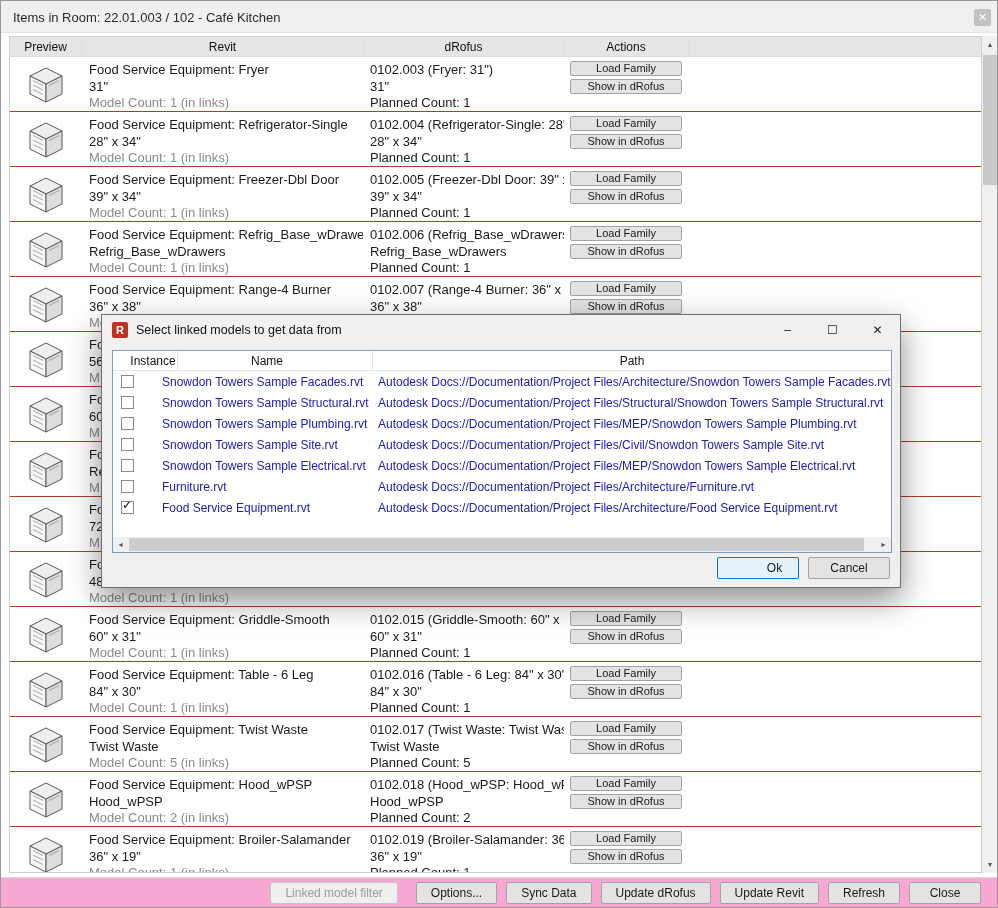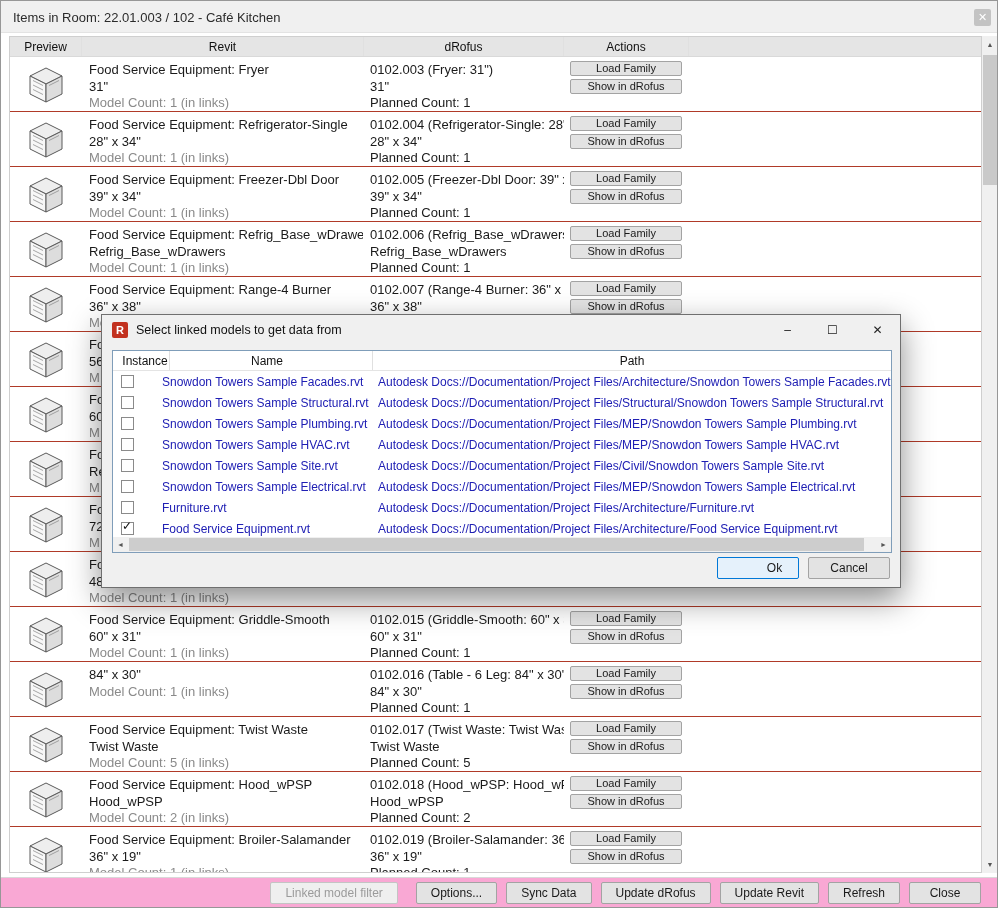--- a/index.html
+++ b/index.html
@@ -50,21 +50,21 @@
   .d-titlebar{position:absolute;left:0;top:0;width:100%;height:30px;background:#f0f0f0;}
   .d-icon{position:absolute;left:10px;top:7px;width:16px;height:16px;background:#c2311f;color:#fff;font-size:11px;font-weight:bold;
     display:flex;align-items:center;justify-content:center;border-radius:2px;}
   .d-title{position:absolute;left:34px;top:8px;font-size:12.5px;color:#111;white-space:nowrap;}
   .d-controls{position:absolute;right:0;top:0;height:30px;display:flex;}
   .d-ctrl{width:45px;height:30px;display:flex;align-items:center;justify-content:center;font-size:12px;color:#222;}
 
   .d-list{position:absolute;left:10px;top:35px;width:780px;height:203px;background:#fff;border:1px solid #7f9db9;overflow:hidden;}
   .d-head{position:absolute;left:0;top:0;width:100%;height:20px;border-bottom:1px solid #e4e4e4;background:#fff;font-size:12px;}
   .dh{position:absolute;top:0;height:19px;display:flex;align-items:center;justify-content:center;border-right:1px solid #e0e0e0;color:#111;}
-  .dh-instance{left:8px;width:49px;}
+  .dh-instance{left:16px;width:49px;}
   .dh-name{left:49px;width:211px;}
   .dh-path{left:260px;width:519px;}
   #model-rows{position:absolute;left:0;top:20px;width:100%;}
   .model-row{display:flex;align-items:center;height:21px;}
   .checkbox{position:relative;flex:0 0 13px;width:13px;height:13px;border:1px solid #8a8a8a;background:#fff;margin-left:8px;}
   .check{position:absolute;left:0;top:-4px;font-size:12px;color:#111;}
   .m-name{flex:0 0 210px;margin-left:28px;font-size:12px;color:var(--link_text);white-space:nowrap;overflow:hidden;}
   .m-path{flex:1;margin-left:6px;font-size:12px;color:var(--link_text);white-space:nowrap;overflow:hidden;}
 
   .hscroll{position:absolute;left:0;bottom:0;width:778px;height:15px;background:#f0f0f0;}
@@ -393,20 +393,21 @@
         <g stroke="#5a5a5a" stroke-width="1" fill="none">
           <path d="M7 13 L23 5 L39 13 L23 21 Z" fill="#eeeeee"></path>
           <path d="M7 13 L7 31 L23 39 L23 21 Z" fill="#f7f7f7"></path>
           <path d="M39 13 L39 31 L23 39 L23 21 Z" fill="#dddddd"></path>
           <path d="M10 17.5 L20 22.5 M10 22 L20 27 M10 26.5 L20 31.5" stroke="#8f8f8f" stroke-width="0.8"></path>
           <path d="M26 22.5 L36 17.5" stroke="#8f8f8f" stroke-width="0.8"></path>
         </g>
       </svg>
     </div>
     <div class="cell-revit">
+      <div>Food Service Equipment: Table - 6 Leg</div>
       <div>84" x 30"</div>
       <div class="muted">Model Count: 1 (in links)</div>
     </div>
     <div class="cell-drofus">
       <div>0102.016 (Table - 6 Leg: 84" x 30")</div>
       <div>84" x 30"</div>
       <div>Planned Count: 1</div>
     </div>
     <div class="cell-actions">
       <button class="btn action-btn">Load Family</button>
@@ -549,27 +550,20 @@
     <span class="checkbox">
       <span class="check"></span>
     </span>
     <span class="m-name">Snowdon Towers Sample Plumbing.rvt</span>
     <span class="m-path">Autodesk Docs://Documentation/Project Files/MEP/Snowdon Towers Sample Plumbing.rvt</span>
   </div>
           <div class="model-row">
     <span class="checkbox">
       <span class="check"></span>
     </span>
-    <span class="m-name">Snowdon Towers Sample HVAC.rvt</span>
-    <span class="m-path">Autodesk Docs://Documentation/Project Files/MEP/Snowdon Towers Sample HVAC.rvt</span>
-  </div>
-          <div class="model-row">
-    <span class="checkbox">
-      <span class="check"></span>
-    </span>
     <span class="m-name">Snowdon Towers Sample Site.rvt</span>
     <span class="m-path">Autodesk Docs://Documentation/Project Files/Civil/Snowdon Towers Sample Site.rvt</span>
   </div>
           <div class="model-row">
     <span class="checkbox">
       <span class="check"></span>
     </span>
     <span class="m-name">Snowdon Towers Sample Electrical.rvt</span>
     <span class="m-path">Autodesk Docs://Documentation/Project Files/MEP/Snowdon Towers Sample Electrical.rvt</span>
   </div>

